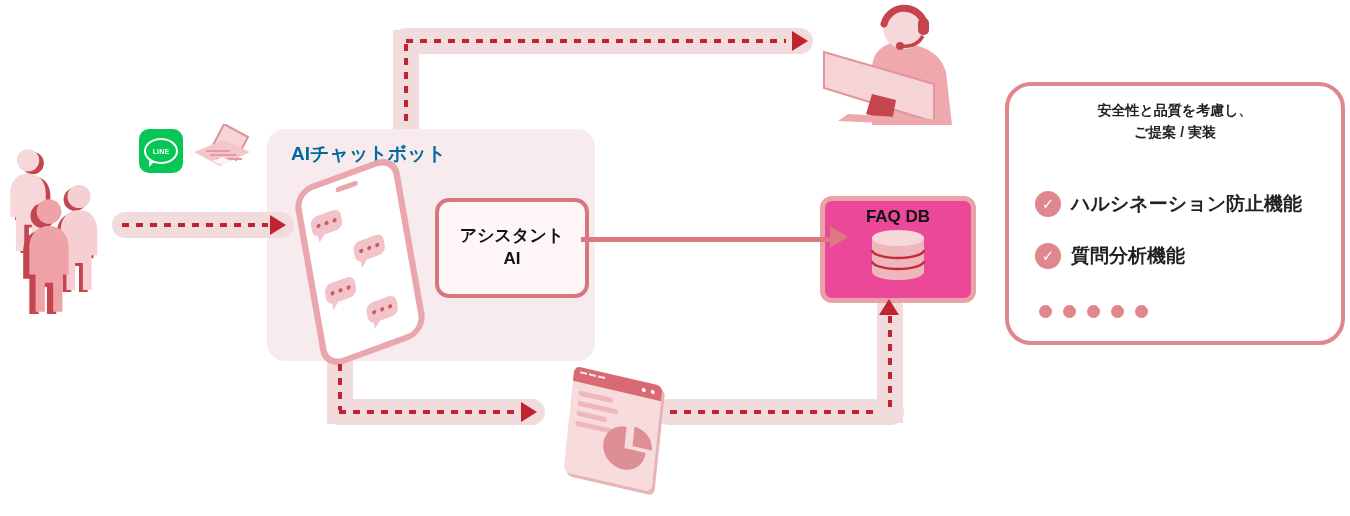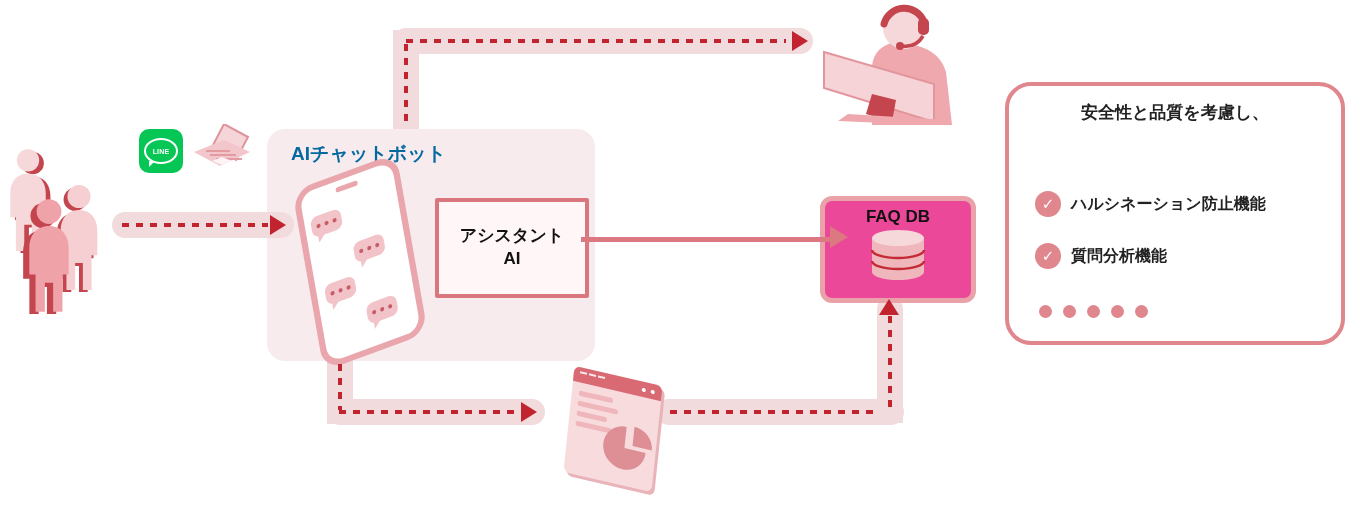--- a/index.html
+++ b/index.html
@@ -33,21 +33,21 @@
     border:6px solid #e9a6ac;border-radius:20px;transform:skew(10deg,-20deg);z-index:2;}
   .phone-notch{position:absolute;left:50%;top:6px;margin-left:-11px;width:22px;height:5px;border-radius:3px;background:#e9a6ac;}
   .bubble{position:absolute;width:30px;height:20px;border-radius:7px;background:#f2c3c8;
     display:flex;align-items:center;justify-content:center;}
   .bubble::after{content:"";position:absolute;left:5px;bottom:-6px;width:0;height:0;
     border-top:7px solid #f2c3c8;border-right:7px solid transparent;}
   .bdots{width:4px;height:4px;border-radius:50%;background:#c75e66;box-shadow:8px 0 0 #c75e66,-8px 0 0 #c75e66;}
 
   
   .assistant-box{position:absolute;left:435px;top:198px;width:146px;height:92px;background:#fef6f7;
-    border:4px solid #d9767e;border-radius:2px;z-index:3;display:flex;flex-direction:column;
+    border:4px solid #d9767e;border-radius:14px;z-index:3;display:flex;flex-direction:column;
     align-items:center;justify-content:center;font-size:17px;font-weight:bold;line-height:1.35;color:#111;}
 
   
   .solid-line{position:absolute;left:581px;top:237px;width:252px;height:5px;background:#db7880;z-index:4;}
 
   
   .faq-box{position:absolute;left:820px;top:196px;width:146px;height:97px;background:#ec4899;
     border:5px solid #e8a2a8;border-radius:12px;z-index:2;text-align:center;}
   .faq-label{margin-top:6px;font-size:17px;font-weight:bold;color:#111;}
 
@@ -75,25 +75,25 @@
     border-radius:6px;transform:skew(-6deg,13deg);box-shadow:3px 3px 0 #e9b4b9;}
   .browser-top{position:absolute;left:0;top:0;width:100%;height:15px;background:#d96a73;border-radius:6px 6px 0 0;}
   .bt-line{position:absolute;top:4px;width:7px;height:2px;background:#ffffff;opacity:.85;}
   .bt-dot{position:absolute;top:6px;width:4px;height:4px;border-radius:50%;background:#ffffff;}
   .bbar{position:absolute;left:7px;height:5px;border-radius:2px;background:#efb6bb;}
 
   
   .panel{position:absolute;left:1005px;top:82px;width:340px;height:263px;background:#ffffff;
     border:4px solid #e0868d;border-radius:26px;z-index:2;box-sizing:border-box;}
   .panel-heading{position:absolute;left:0;top:14px;width:100%;text-align:center;
-    font-size:17px;font-weight:bold;line-height:1.55;color:#222;}
+    font-size:14px;font-weight:bold;line-height:1.55;color:#222;}
   .feature{position:absolute;left:26px;display:flex;align-items:center;gap:10px;}
   .check{width:26px;height:26px;border-radius:50%;background:#e0868d;color:#ffffff;
     display:flex;align-items:center;justify-content:center;font-size:15px;font-weight:bold;flex:0 0 auto;}
-  .feature-label{font-size:16px;font-weight:bold;color:#222;white-space:nowrap;}
+  .feature-label{font-size:19px;font-weight:bold;color:#222;white-space:nowrap;}
   .more-dots{position:absolute;left:30px;top:219px;display:flex;gap:11px;}
   .more-dots .dot{width:13px;height:13px;border-radius:50%;background:#e0868d;}
 </style>
 </head>
 <body>
 
 <div id="diagram">
 
   <div class="users">
     <svg class="abs" style="left:0;top:2px" width="56" height="105" viewBox="0 0 60 112">
@@ -243,20 +243,21 @@
       <svg style="position:absolute;left:34px;top:42px" width="52" height="58" viewBox="0 0 54 56">
         <path d="M24,26 L24,4 A22,22 0 1 0 46,26 Z" fill="#de8f96"></path>
         <path d="M32,22 L32,2 A20,20 0 0 1 52,22 Z" fill="#de8f96"></path>
       </svg>
     </div>
   </div>
 
   <div class="panel">
     <div class="panel-heading">
       <div>安全性と品質を考慮し、</div>
+      <div>ご提案 / 実装</div>
     </div>
     <div class="feature" style="top:105px;">
       <span class="check">✓</span>
       <span class="feature-label">ハルシネーション防止機能</span>
     </div>
     <div class="feature" style="top:157px;">
       <span class="check">✓</span>
       <span class="feature-label">質問分析機能</span>
     </div>
     <div class="more-dots">

